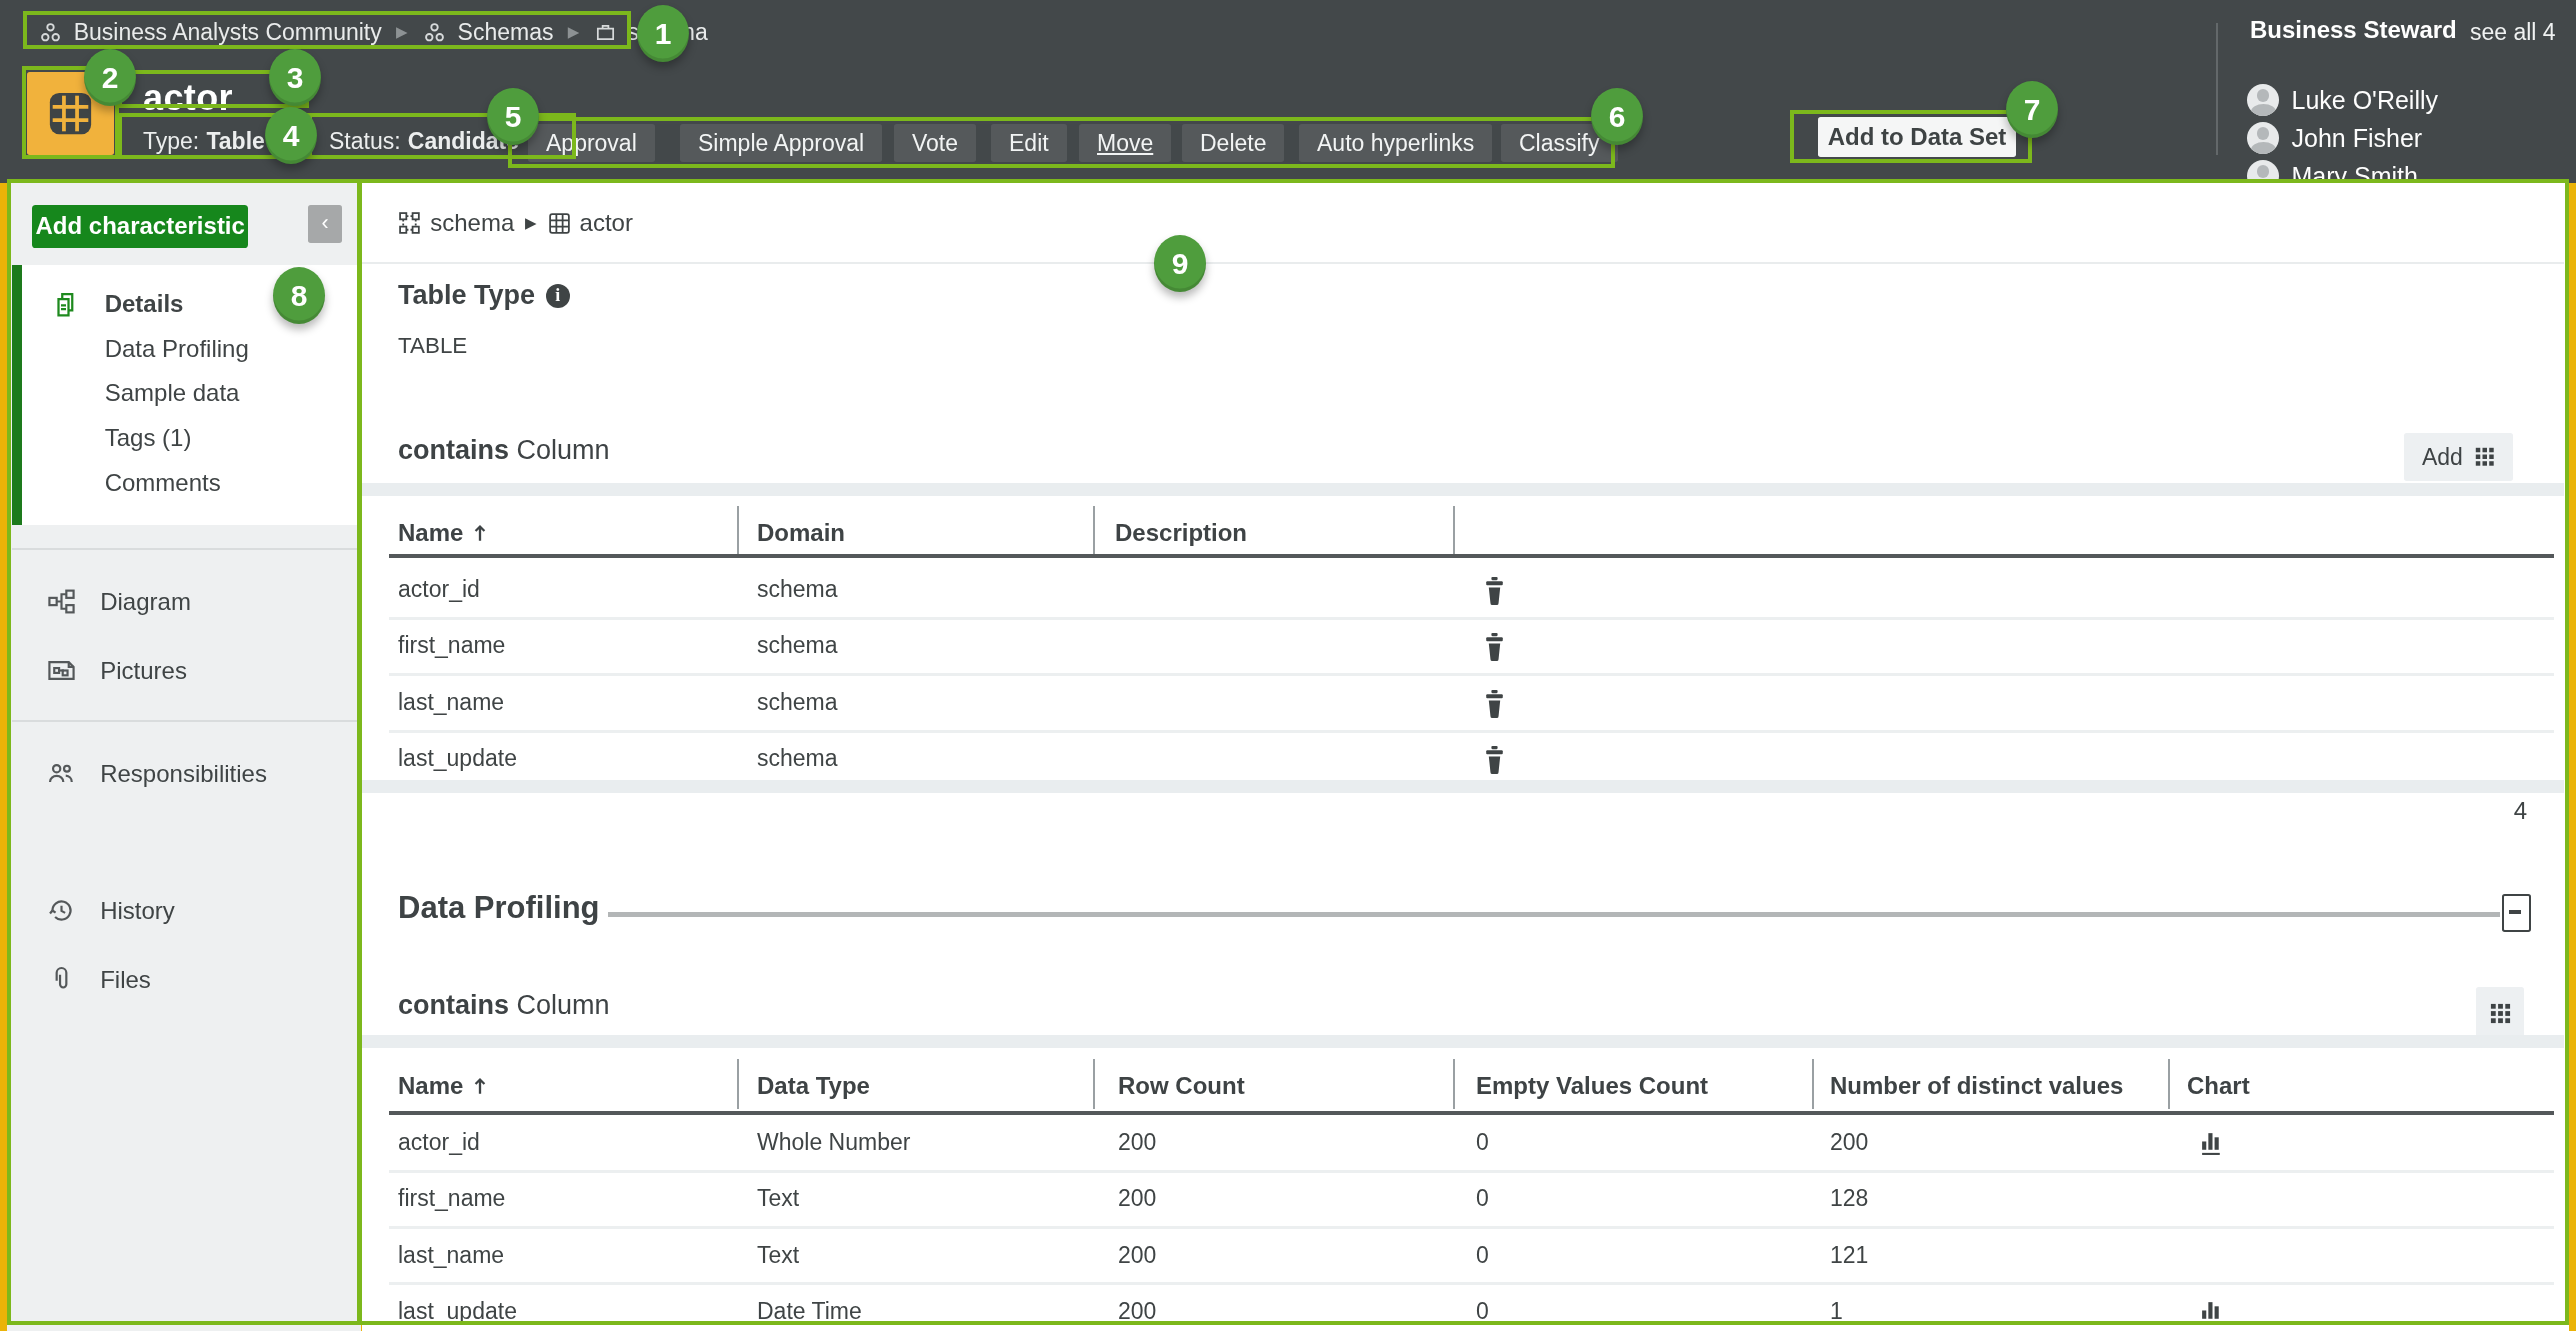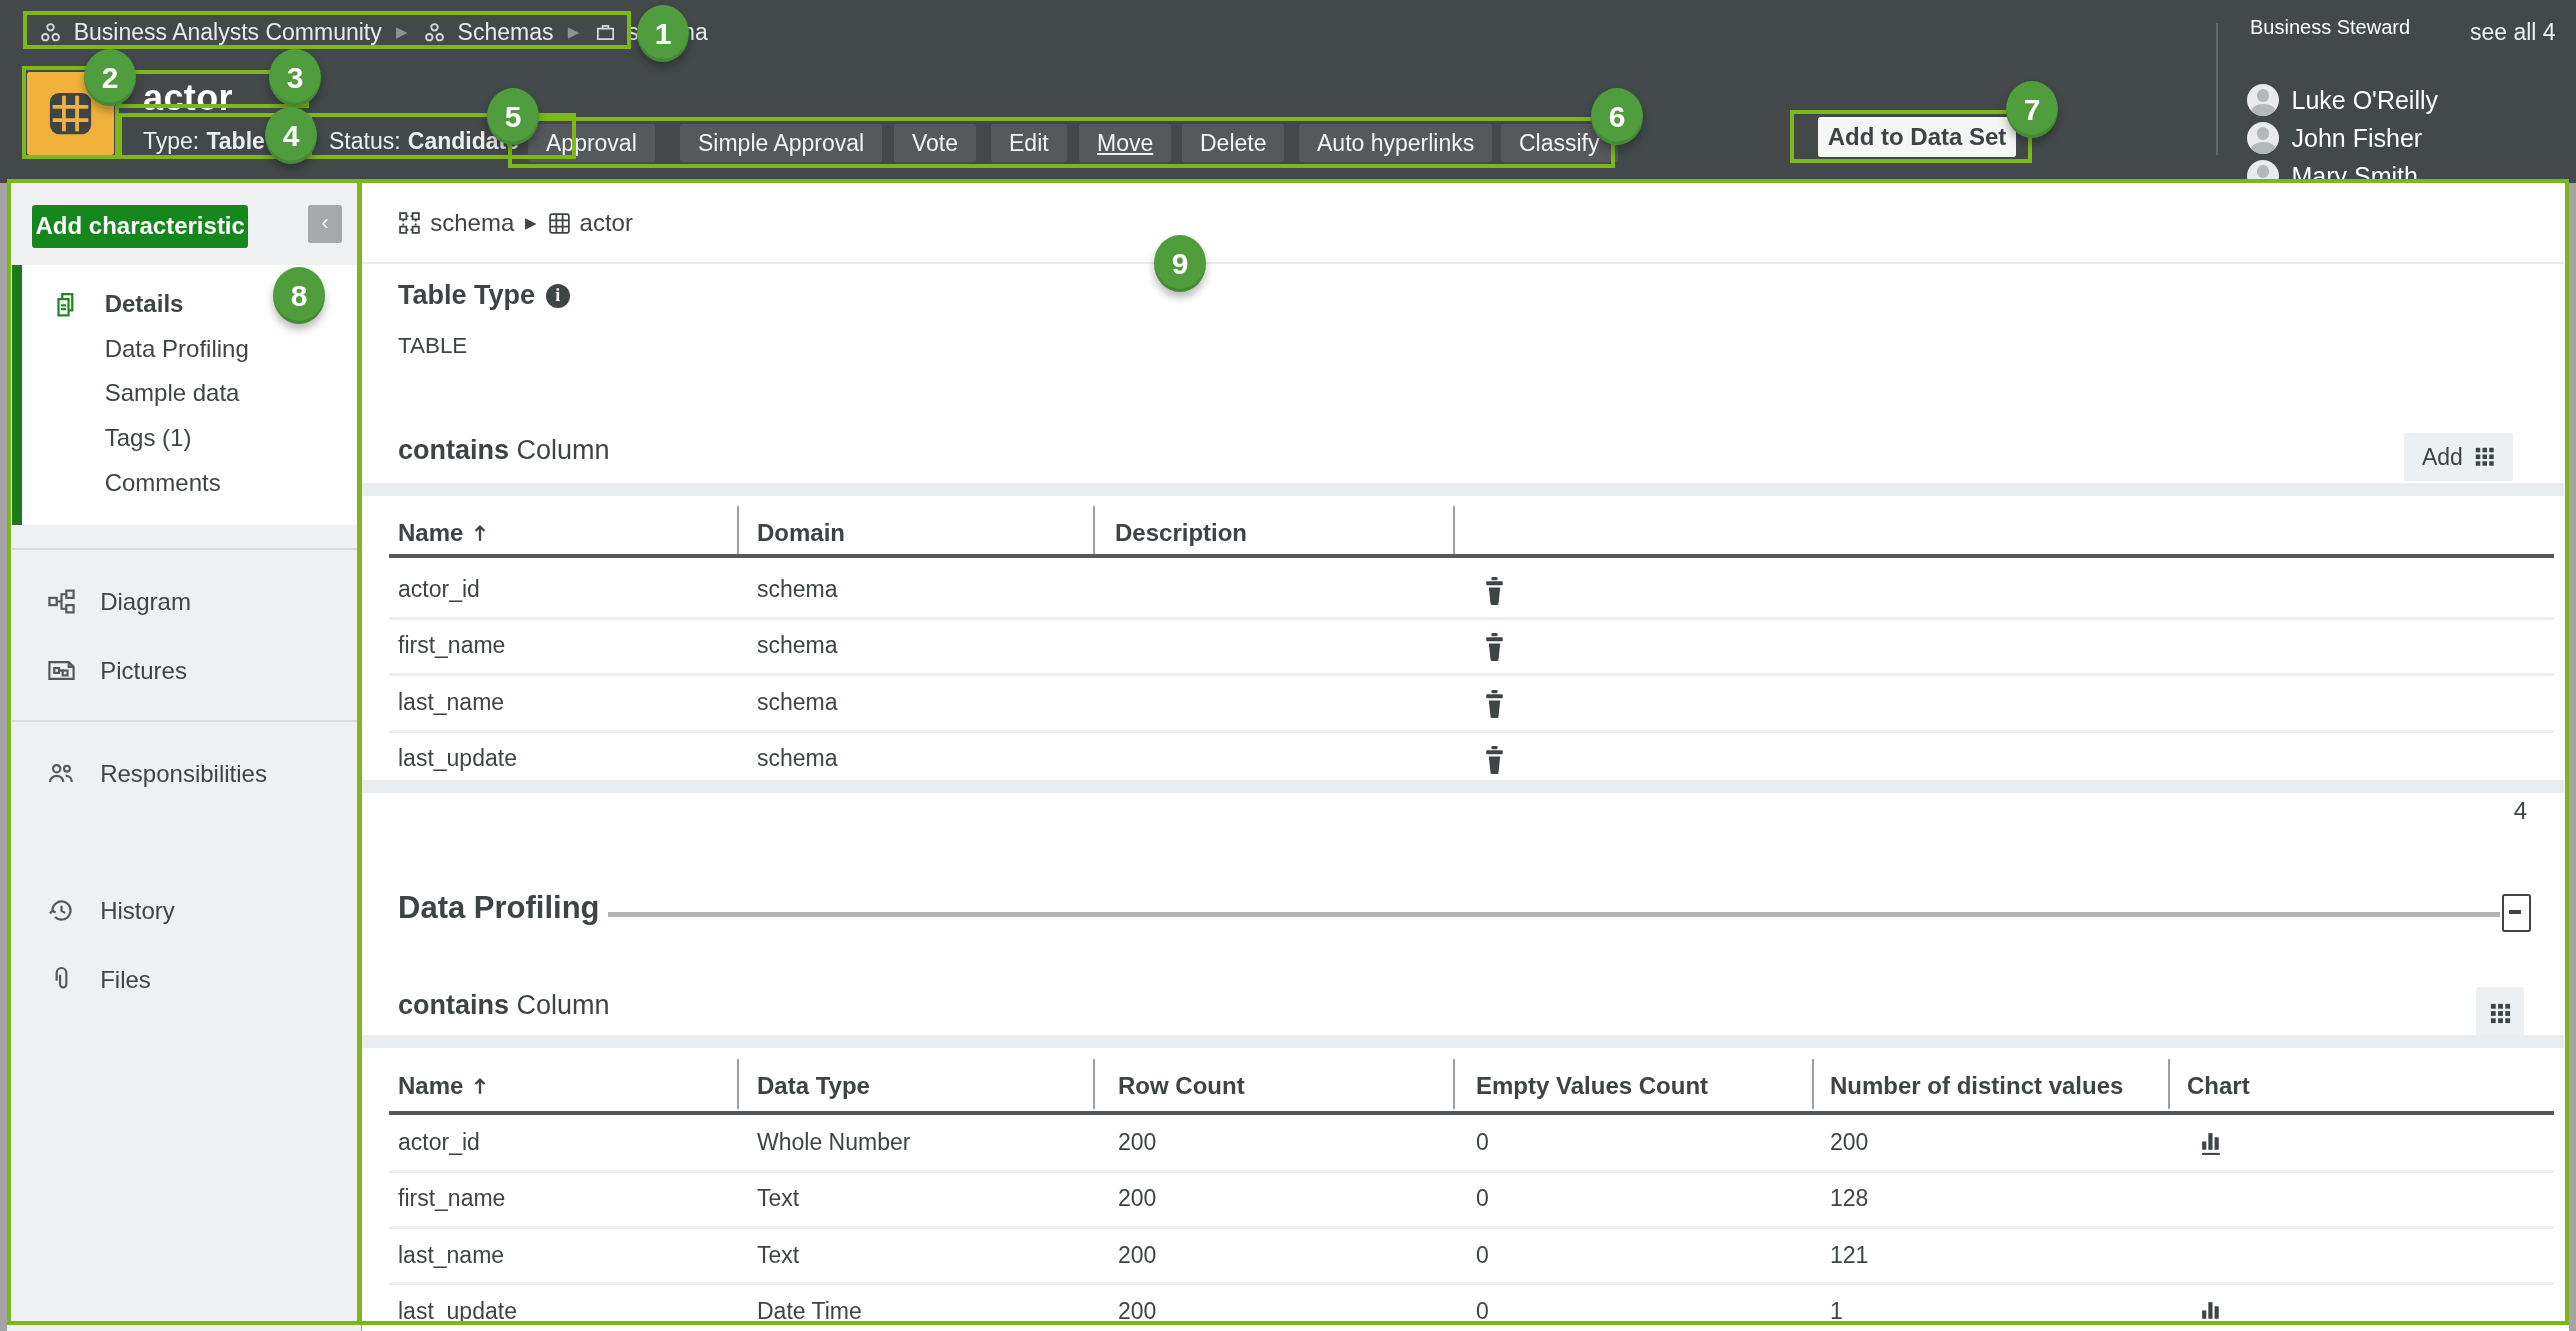--- a/index.html
+++ b/index.html
@@ -1,29 +1,29 @@
 <!DOCTYPE html>
 <html style="font-size:14.3px"><head>
 <meta charset="utf-8">
 <style>
   html,body{margin:0;padding:0;background:#ffffff;font-family:"Liberation Sans",sans-serif;}
-  .stage{position:relative;width:2576px;height:1332px;overflow:hidden;background:#a3a3a3;}
+  .stage{position:relative;width:2576px;height:1332px;overflow:hidden;background:#eab308;}
   .abs{position:absolute;}
   
   .topbar{position:absolute;left:0;top:0;width:2576px;height:183px;background:#43484a;}
   .crumb-row{position:absolute;left:38px;top:17px;height:30px;display:flex;align-items:center;gap:10.7px;color:#e9ebeb;font-size:23px;white-space:nowrap;}
   .crumb-chev{color:#8d9294;font-size:15px;padding:0 3.6px;}
   .tile{position:absolute;left:27px;top:72px;width:87px;height:83px;background:#f1b23c;border-radius:2.7px;display:flex;align-items:center;justify-content:center;}
   .asset-title{position:absolute;left:143px;top:77px;color:#ffffff;font-size:36px;font-weight:bold;letter-spacing:0.4px;}
   .meta-row{position:absolute;top:125px;height:32px;display:flex;align-items:center;color:#eceeee;font-size:23px;white-space:nowrap;}
   .meta-row b{font-weight:bold;margin-left:7.2px;}
   .tb-btn{position:absolute;top:124px;height:38px;display:flex;align-items:center;padding:0 18px;background:#55595b;border-radius:2.7px;color:#f2f4f4;font-size:23px;white-space:nowrap;cursor:pointer;}
   .dataset-btn{position:absolute;left:1818px;top:117px;width:198px;height:40px;background:#f5f6f6;border-radius:2.7px;color:#3e4344;font-size:24px;font-weight:600;display:flex;align-items:center;justify-content:center;cursor:pointer;}
   .vdiv{position:absolute;left:2216px;top:23px;width:1.8px;height:132px;background:#63686a;}
-  .steward-title{position:absolute;left:2250px;top:16px;color:#ffffff;font-size:20px;font-weight:normal;}
+  .steward-title{position:absolute;left:2250px;top:16px;color:#ffffff;font-size:24px;font-weight:bold;}
   .see-all{position:absolute;left:2470px;top:19px;color:#f0f2f2;font-size:23px;cursor:pointer;}
   .user-row{position:absolute;left:2247px;height:36px;display:flex;align-items:center;gap:12.5px;color:#fdfdfd;font-size:25px;white-space:nowrap;margin-top:35px;}
   .avatar{width:32px;height:32px;border-radius:50%;background:#e8eaeb;position:relative;overflow:hidden;flex:0 0 32px;}
   .avatar:before{content:"";position:absolute;left:9.8px;top:5.4px;width:12.5px;height:12.5px;border-radius:50%;background:#b4b8ba;}
   .avatar:after{content:"";position:absolute;left:3.6px;top:19.7px;width:25px;height:16px;border-radius:50%;background:#b4b8ba;}
   
   .anno{position:absolute;border:4.5px solid #7cb81c;box-sizing:border-box;pointer-events:none;z-index:40;}
   .badge{position:absolute;width:52px;height:57px;border-radius:50%;background:#4f9d3d;color:#ffffff;font-size:30px;font-weight:bold;display:flex;align-items:center;justify-content:center;z-index:50;box-shadow:0 5.4px 9px rgba(0,0,0,.28), inset 0 -3.6px 0 rgba(0,0,0,.12);}
   
   .sidebar{position:absolute;left:7.2px;top:183px;width:354px;height:1148px;background:#eef0f1;}

